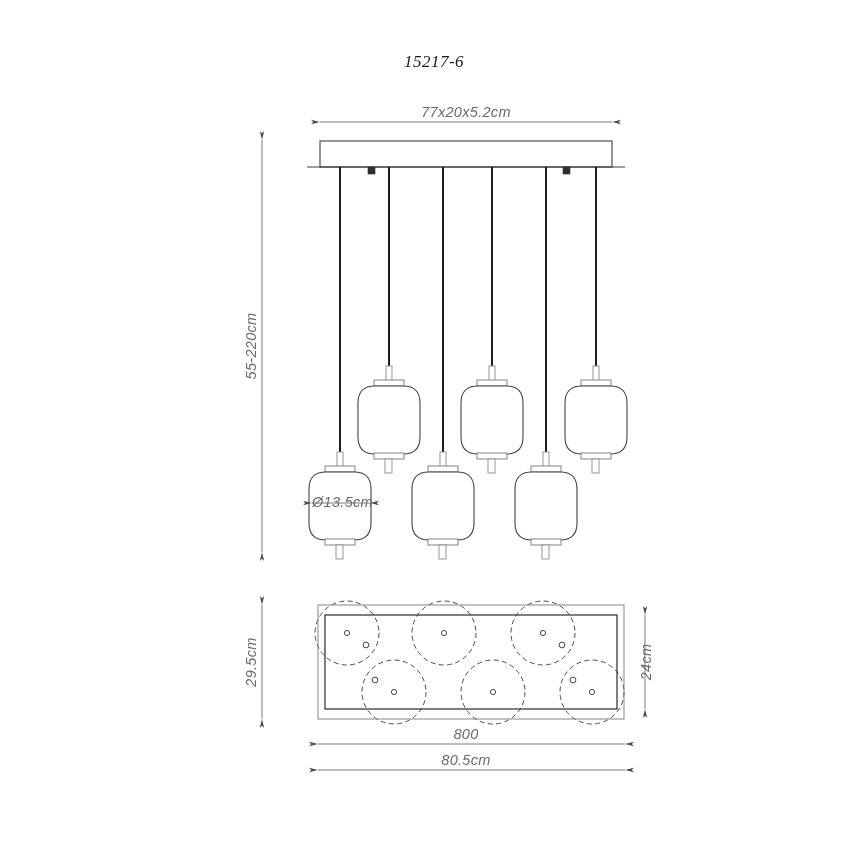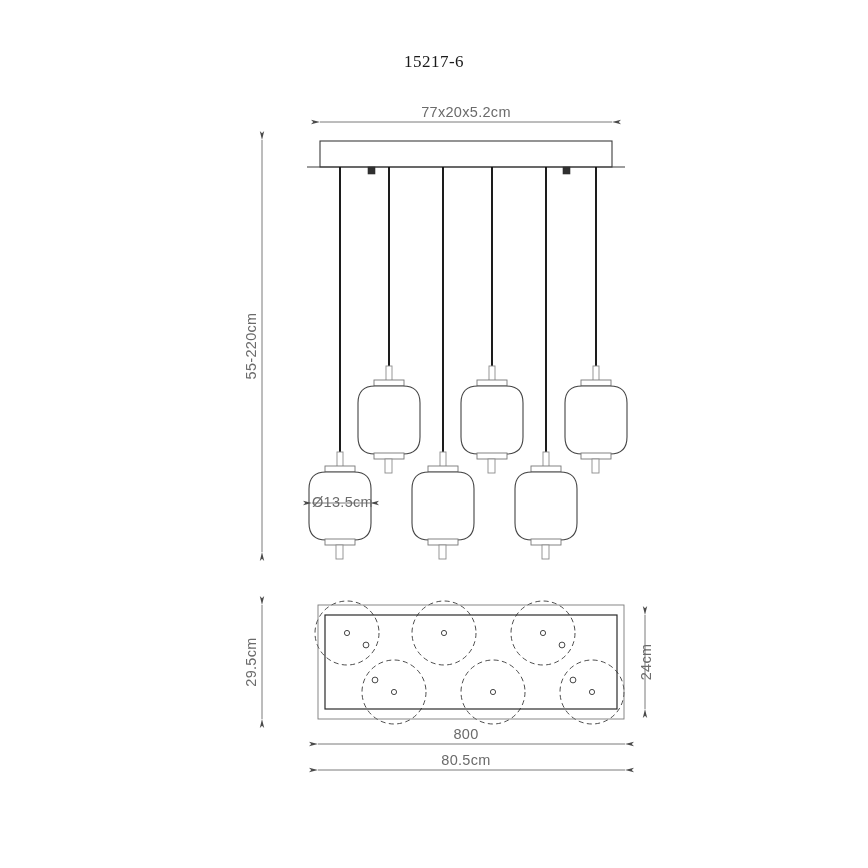--- a/index.html
+++ b/index.html
@@ -12,20 +12,21 @@
     width: 868px;
     height: 868px;
     font-family: "Liberation Sans", sans-serif;
     overflow: hidden;
   }
   #sheet {
     position: relative;
     width: 868px;
     height: 684px;
     background: #ffffff;
+    font-style: italic;
   }
   #drawing {
     position: absolute;
     left: 0;
     top: 0;
     width: 868px;
     height: 868px;
     display: block;
   }
   .title-text {

